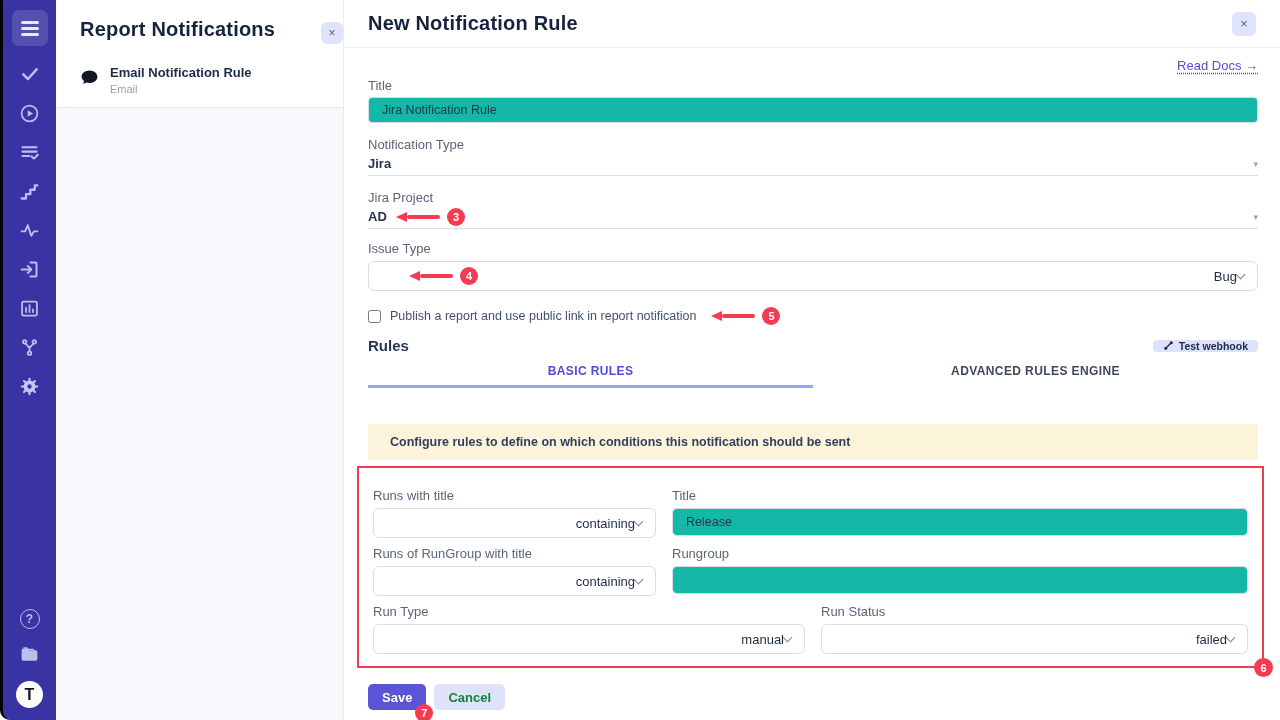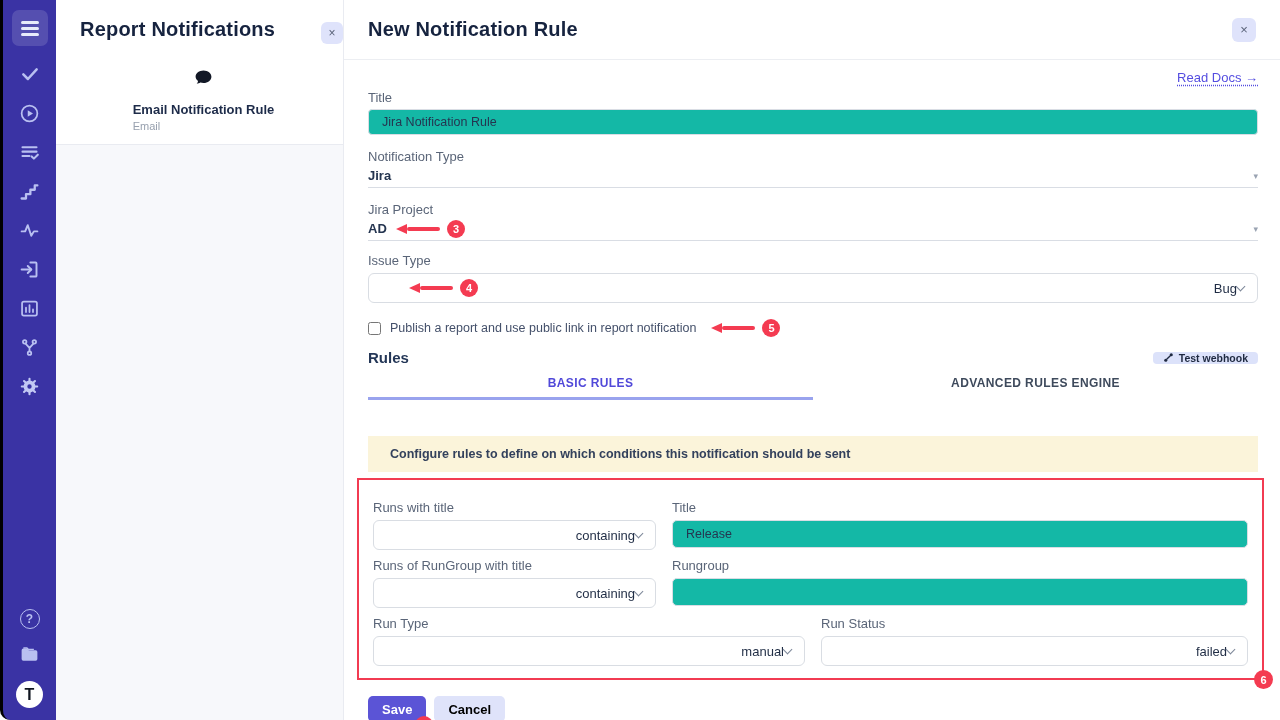--- a/index.html
+++ b/index.html
@@ -21,28 +21,28 @@
   .logo-circle { width:27px; height:27px; border-radius:50%; background:#fff; color:#10151f; margin-top:16px;
                  font-size:16px; font-weight:800; display:flex; align-items:center; justify-content:center; cursor:pointer; }
 
   
   .panel { width:288px; background:#f7f8fb; border-right:1px solid #e9ebf1; position:relative; flex-shrink:0; }
   .panel-head { background:#fff; padding:18px 24px 12px; }
   .panel-title { font-size:20px; font-weight:800; color:#16233f; letter-spacing:.2px; }
   .panel-close { position:absolute; top:22px; right:0; width:22px; height:22px; border:none; border-radius:6px;
                  background:#dfe3fb; color:#5a6379; font-size:12px; line-height:1; cursor:pointer; }
   .list-item { background:#fff; border-bottom:1px solid #e9ebf1; padding:12px 16px 12px 24px;
-               display:flex; align-items:center; gap:11px; cursor:pointer;flex-direction:column; }
+               display:flex; align-items:flex-start; gap:11px; cursor:pointer; }
   .li-icon { margin-top:3px; }
   .li-title { font-size:13px; font-weight:700; color:#1d2b49; }
   .li-sub { font-size:11px; color:#97a0ae; margin-top:3px; }
 
   
   .main { flex:1; background:#fff; display:flex; flex-direction:column; min-width:0; }
-  .main-head { height:60px; border-bottom:1px solid #eceef2; display:flex; align-items:center;
+  .main-head { height:48px; border-bottom:1px solid #eceef2; display:flex; align-items:center;
                padding:0 24px; flex-shrink:0; }
   .main-title { font-size:20px; font-weight:800; color:#16233f; letter-spacing:.2px; }
   .main-close { margin-left:auto; width:24px; height:24px; border:none; border-radius:6px; background:#dfe3fb;
                 color:#5a6379; font-size:13px; line-height:1; cursor:pointer; }
   .content { padding:0 22px 18px 24px; position:relative; }
 
   .readdocs-row { margin-top:8px; height:16px; text-align:right; }
   .readdocs { font-size:13px; color:#544de0; text-decoration:underline dotted; text-underline-offset:3px; cursor:pointer; }
 
   .f-label { font-size:13px; color:#5a6578; }
@@ -84,21 +84,21 @@
   .rules-box { margin:6px -6px 0 -11px; border:2px solid #f23b52; padding:12px 14px; position:relative; }
   .rb-row { display:flex; gap:16px;margin-top:8px; }
   .rb-col-sm { width:283px; flex-shrink:0; }
   .rb-col-md { width:432px; flex-shrink:0; }
   .rb-col-fl { flex:1; min-width:0; }
 
   .actions { margin-top:16px; display:flex; gap:8px; }
   .btn { border:none; border-radius:5px; height:26px; padding:0 14px; font-size:13px; font-weight:600;
          cursor:pointer; font-family:inherit; }
   .btn-save { background:#5b54d6; color:#fff; position:relative; }
-  .btn-cancel { background:#dfe3fa; color:#000000; }
+  .btn-cancel { background:#dfe3fa; color:#15803d; }
 
   
   .anno { position:absolute; display:flex; align-items:center; pointer-events:none; z-index:5; }
   .a-head { width:0; height:0; border-top:5px solid transparent; border-bottom:5px solid transparent;
             border-right:11px solid #f43b51; }
   .a-shaft { width:33px; height:4px; background:#f43b51; border-radius:2px; }
   .a-badge { width:18px; height:18px; border-radius:50%; background:#f43b51; color:#fff; font-size:11px;
              font-weight:700; display:flex; align-items:center; justify-content:center; margin-left:7px; }
   .badge-corner { position:absolute; right:-11px; bottom:-11px; width:19px; height:19px; border-radius:50%;
                   background:#f43b51; color:#fff; font-size:11px; font-weight:700; display:flex;

